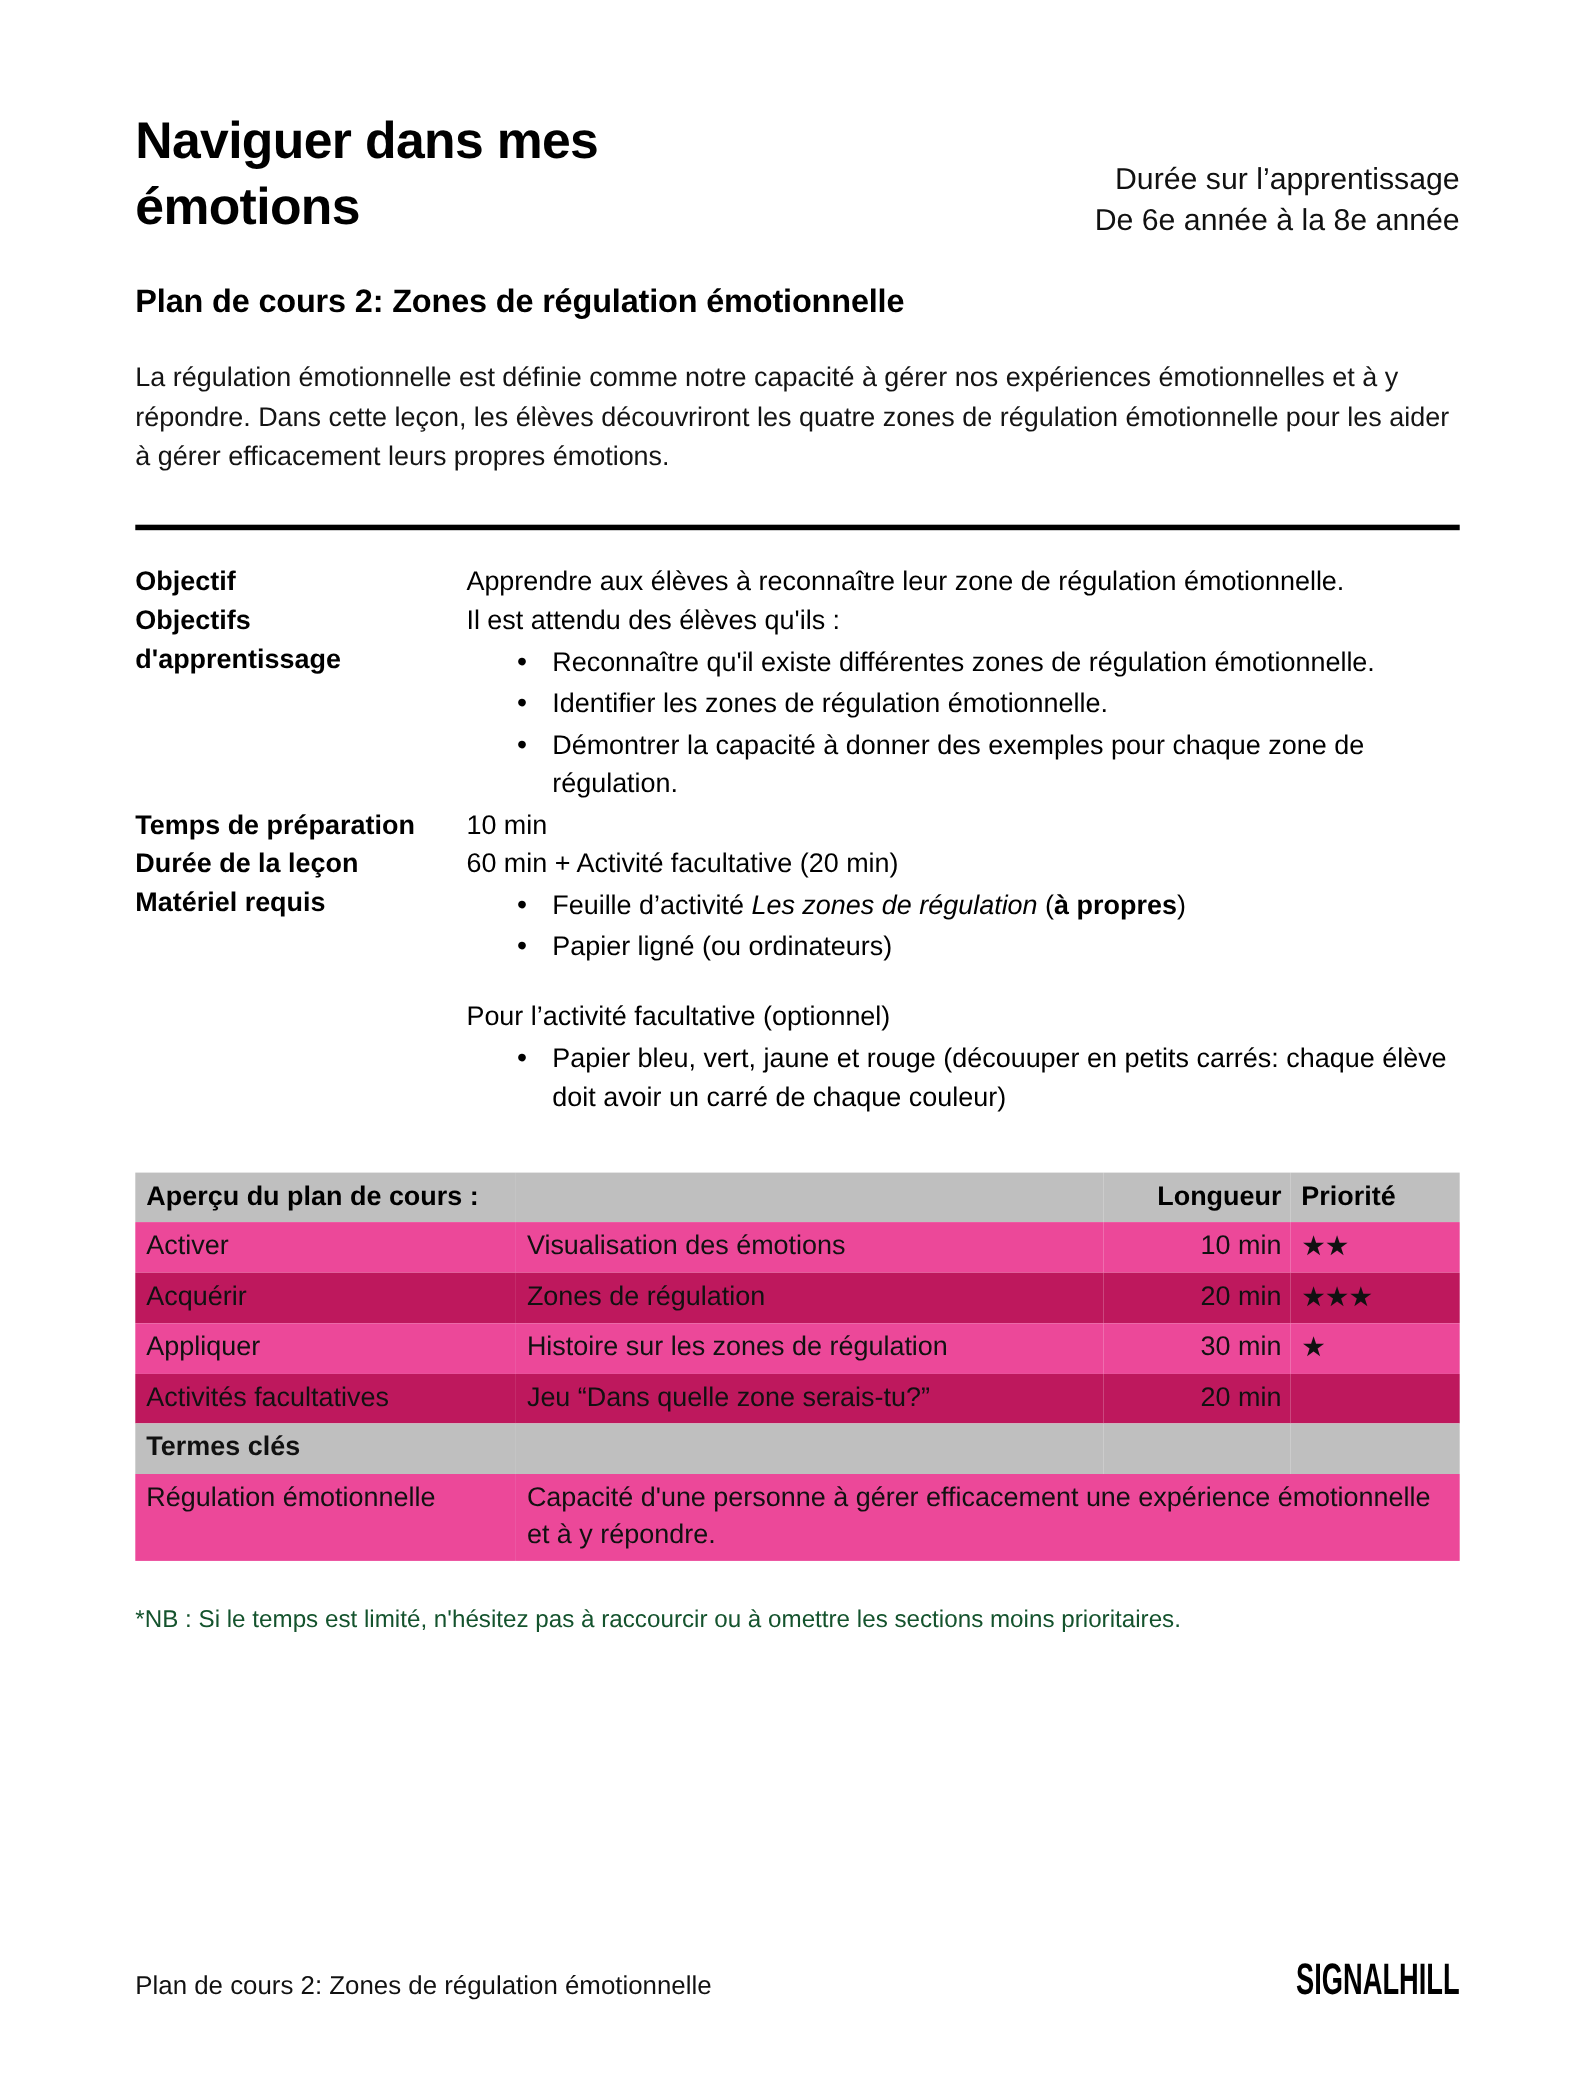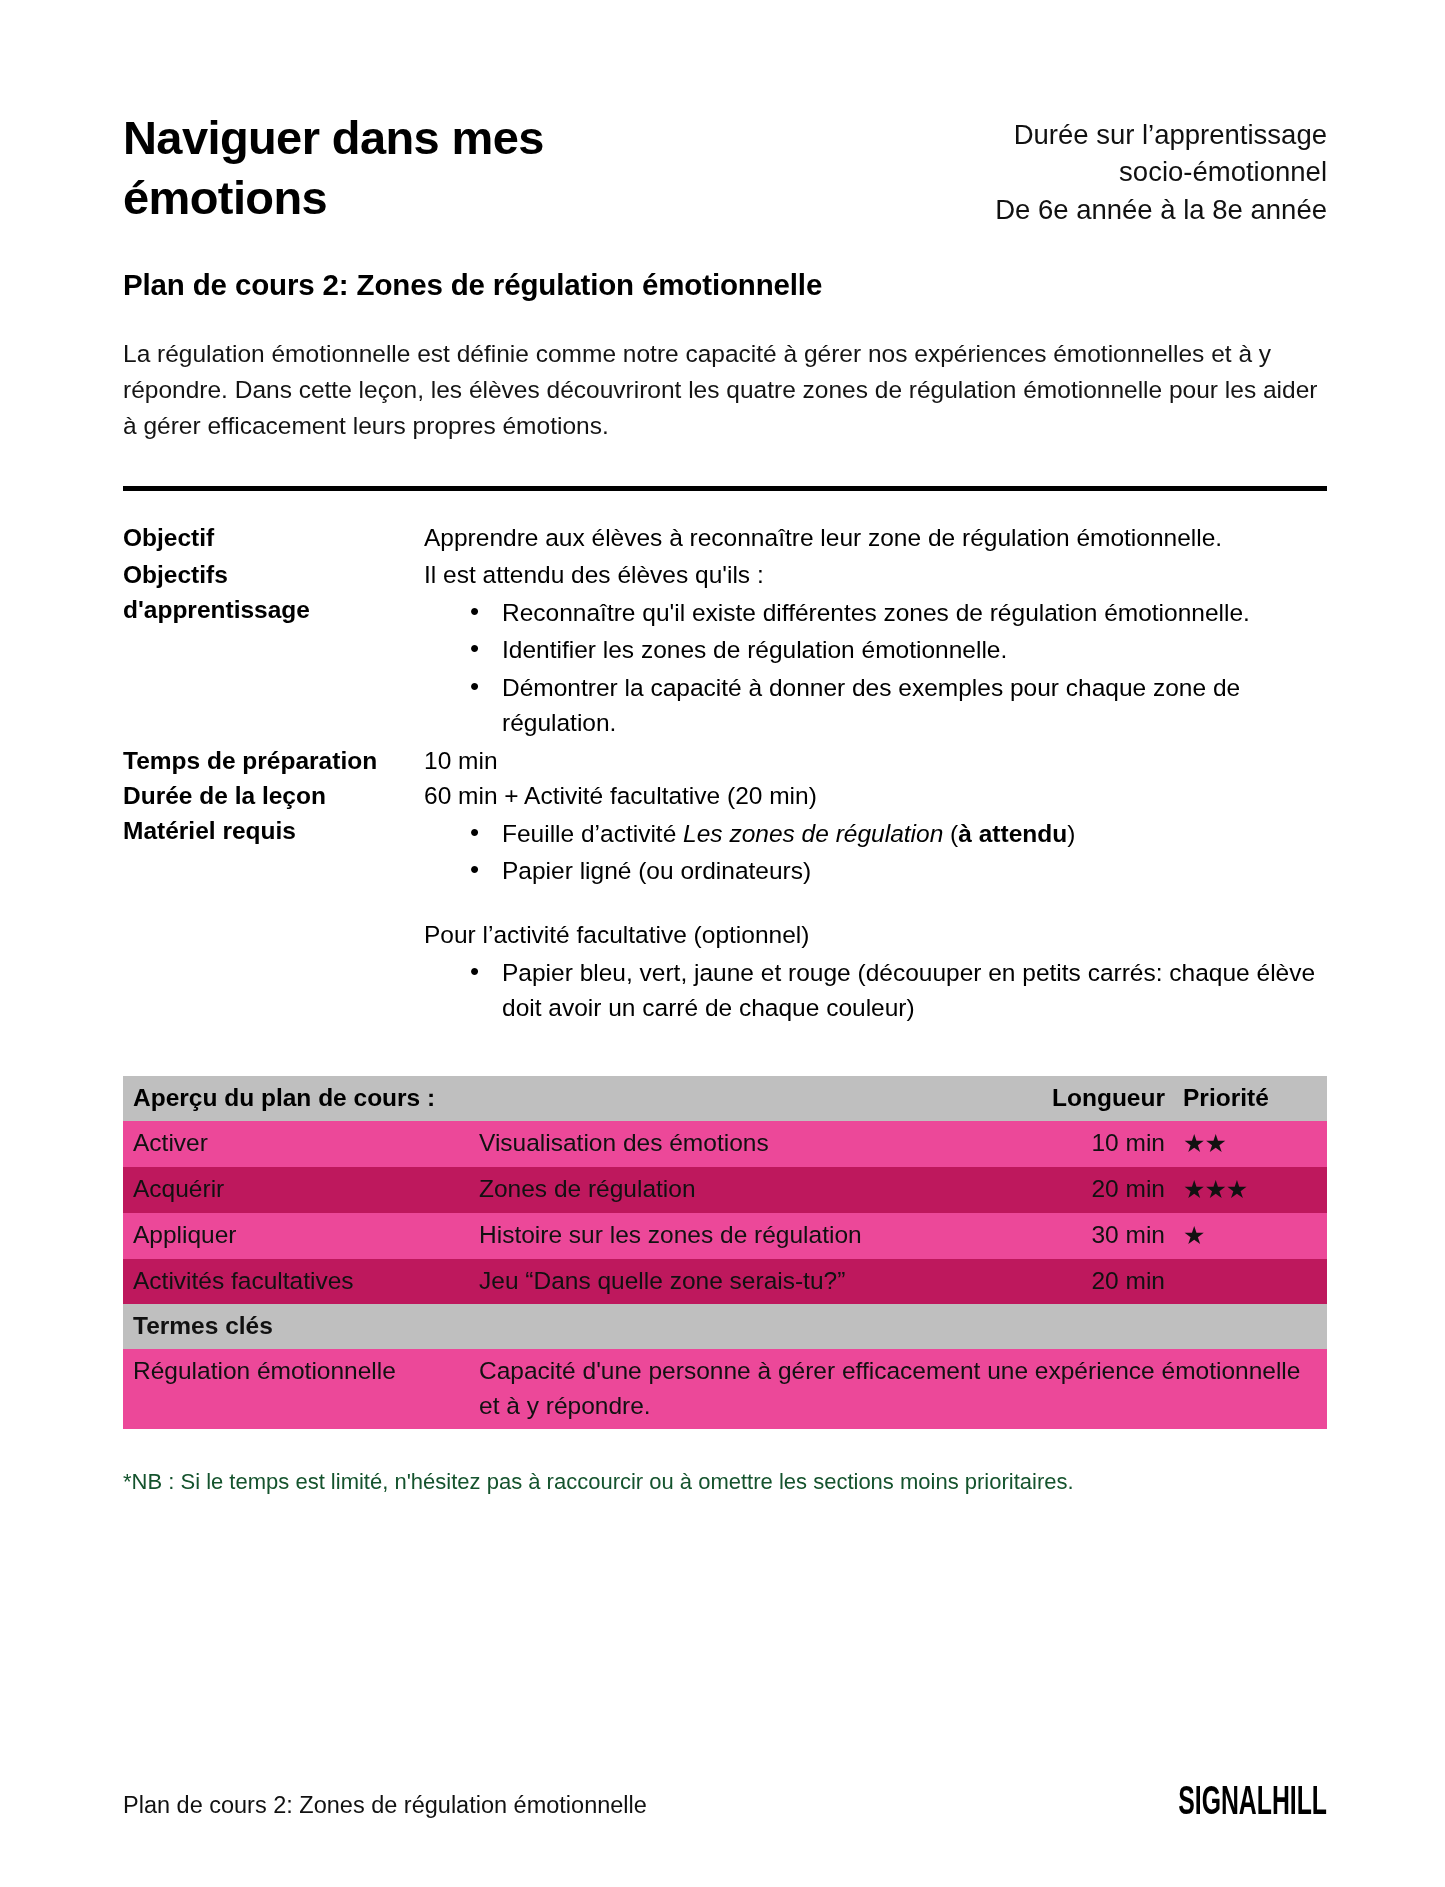--- a/index.html
+++ b/index.html
@@ -198,21 +198,20 @@
 </style>
 </head>
 <body>
 
 <div class="page">
 
   <div class="header">
     <h1 class="doc-title">Naviguer dans mes émotions</h1>
     <div class="header-meta">
       <div>Durée sur l’apprentissage</div>
-      <div>socio-émotionnel</div>
       <div>De 6e année à la 8e année</div>
     </div>
   </div>
 
   <div class="lesson-subtitle">Plan de cours 2: Zones de régulation émotionnelle</div>
 
   <div class="intro">La régulation émotionnelle est définie comme notre capacité à gérer nos expériences émotionnelles et à y répondre. Dans cette leçon, les élèves découvriront les quatre zones de régulation émotionnelle pour les aider à gérer efficacement leurs propres émotions.</div>
 
   <div class="rule"></div>
 
@@ -241,21 +240,21 @@
         <td class="info-value">10 min</td>
       </tr>
       <tr class="tight">
         <td class="info-label">Durée de la leçon</td>
         <td class="info-value">60 min + Activité facultative (20 min)</td>
       </tr>
       <tr>
         <td class="info-label">Matériel requis</td>
         <td class="info-value">
           <ul class="b">
-            <li><span>Feuille d’activité </span><span class="it">Les zones de régulation</span><span> (</span><span class="bd">à attendu</span><span>)</span></li>
+            <li><span>Feuille d’activité </span><span class="it">Les zones de régulation</span><span> (</span><span class="bd">à propres</span><span>)</span></li>
             <li>Papier ligné (ou ordinateurs)</li>
           </ul>
           <div class="sub-note">Pour l’activité facultative (optionnel)</div>
           <ul class="b">
             <li>Papier bleu, vert, jaune et rouge (découuper en petits carrés: chaque élève doit avoir un carré de chaque couleur)</li>
           </ul>
         </td>
       </tr>
     </tbody>
   </table>

